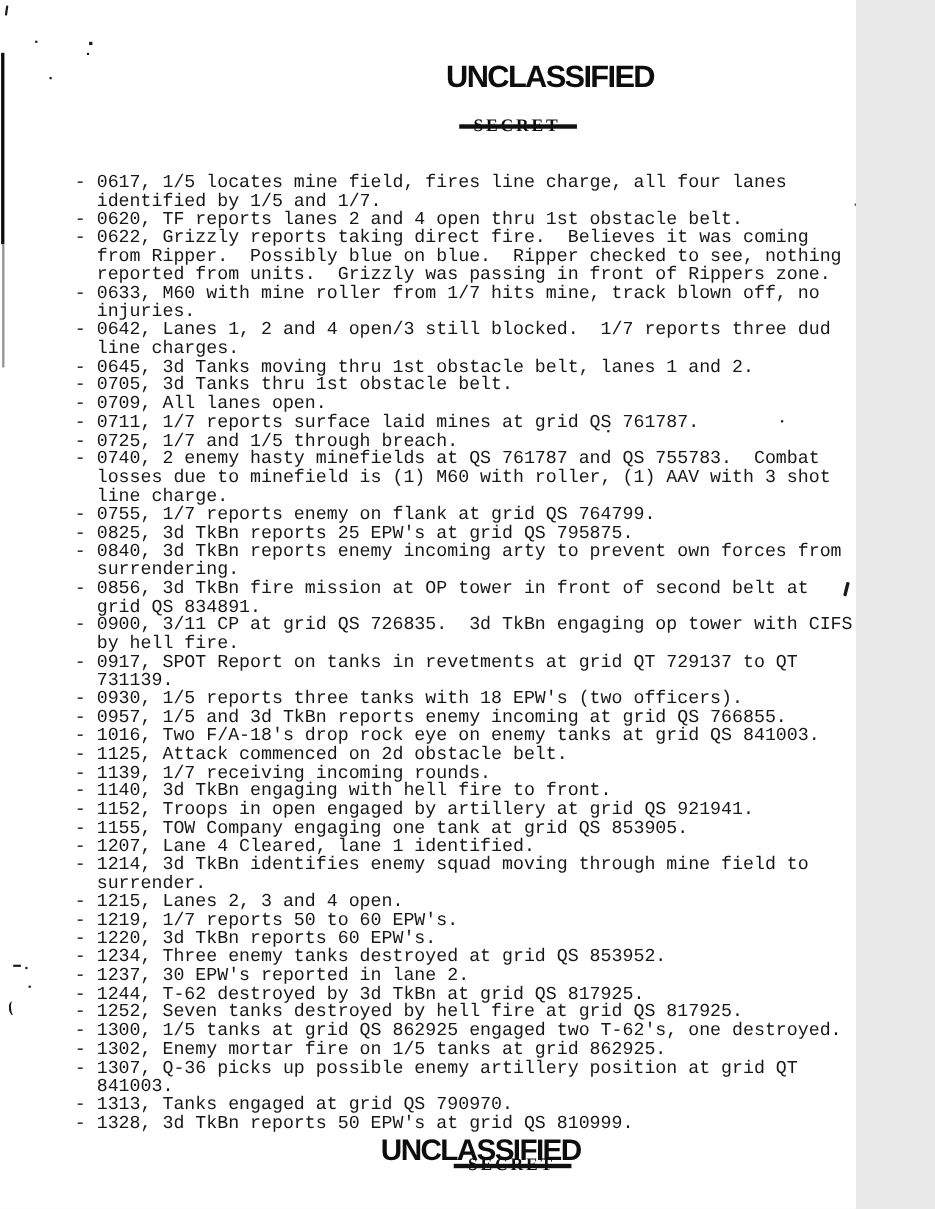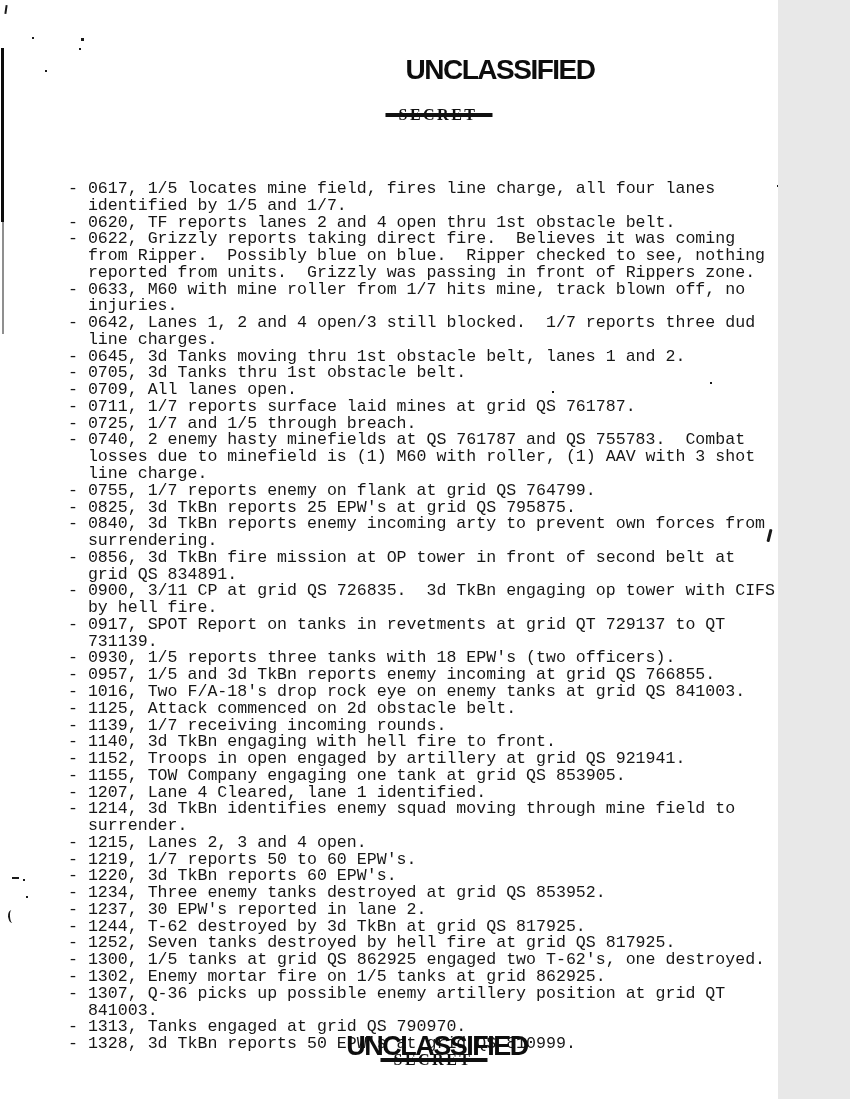--- a/index.html
+++ b/index.html
@@ -32,20 +32,21 @@
     letter-spacing:-1.5px;
     color:#0d0d0d;
     white-space:nowrap;
     z-index:1;
   }
   .stamp{
     position:absolute;
     transform:translateX(-50%);
     white-space:nowrap;
     z-index:2;
+    margin-left:32px;
   }
   .stamp-top{left:438px;top:106px;}
   .stamp-bottom{left:433px;top:1051px;}
   .stamp-text{
     position:relative;
     display:inline-block;
     font-family:"Liberation Serif","DejaVu Serif",serif;
     font-weight:bold;
     font-size:16px;
     letter-spacing:2.5px;
@@ -59,21 +60,20 @@
     height:4px;
     background:#101010;
   }
   .log{
     position:absolute;
     left:68px;top:158px;
     font-size:16.6px;
     line-height:16.78px;
     white-space:pre;
     color:#171717;
-    margin-top:23px;
   }
   .log-line{height:16.78px;}
   
   .artifact{position:absolute;background:#1a1a1a;}
   .a-edge-line{left:1px;top:48px;width:3px;height:174px;background:#0c0c0c;}
   .a-edge-line-fade{left:2px;top:222px;width:2px;height:112px;background:#8f8f8f;}
   .a-tick-topleft{left:5px;top:5px;width:2px;height:9px;transform:rotate(8deg);}
   .a-dot1{left:32px;top:37px;width:2px;height:2px;}
   .a-dot2{left:81px;top:38px;width:3px;height:3px;}
   .a-dot3{left:79px;top:48px;width:2px;height:2px;}

